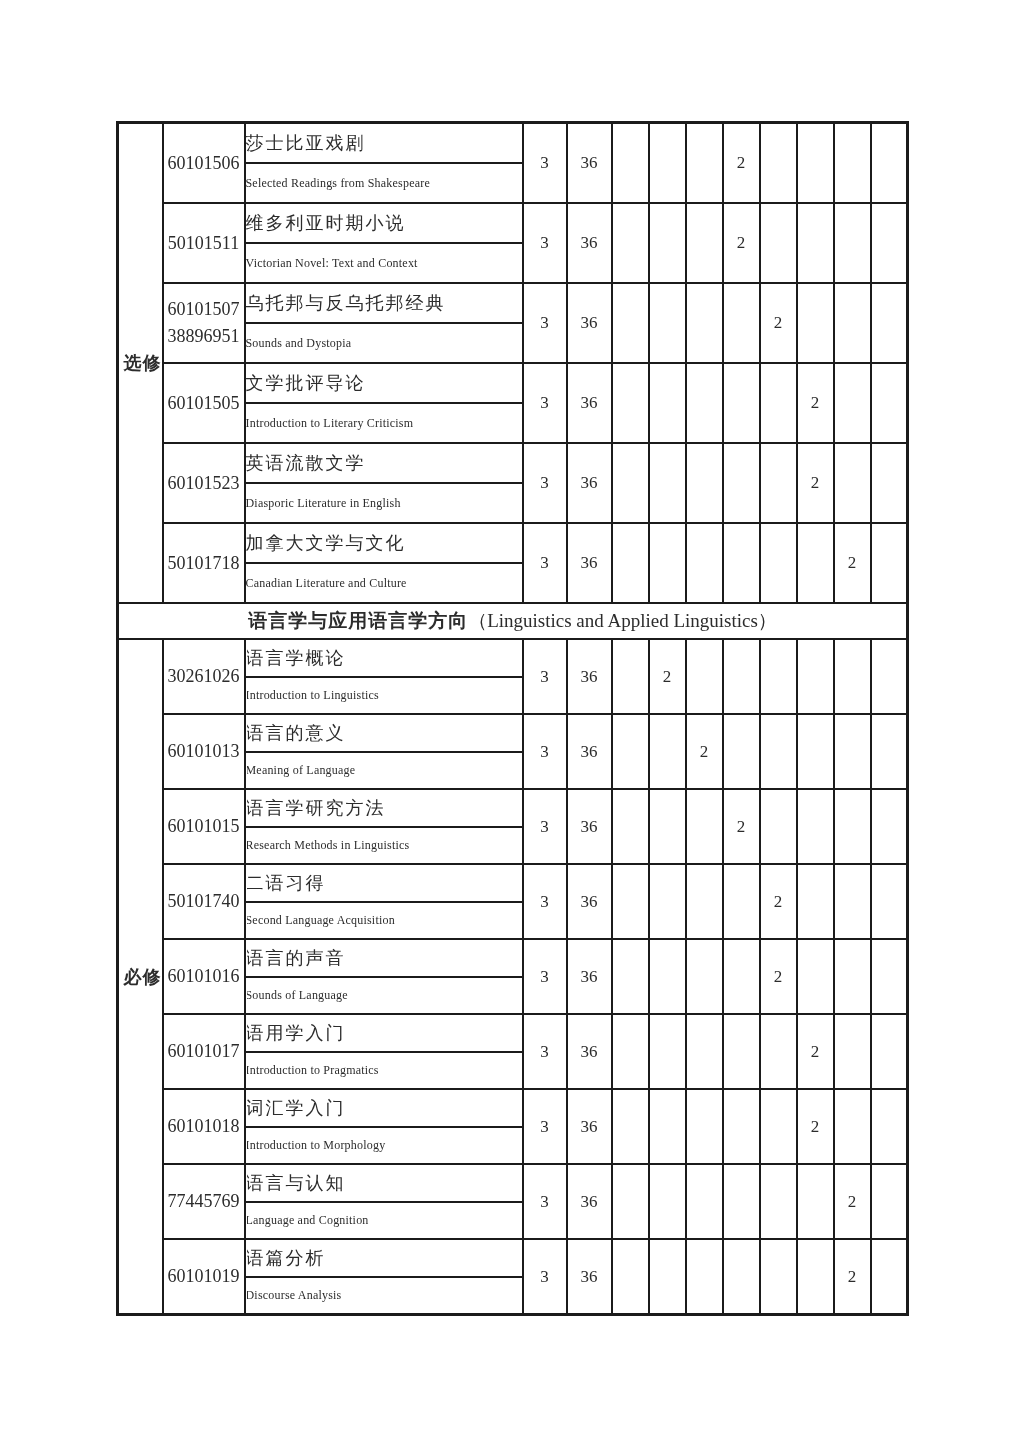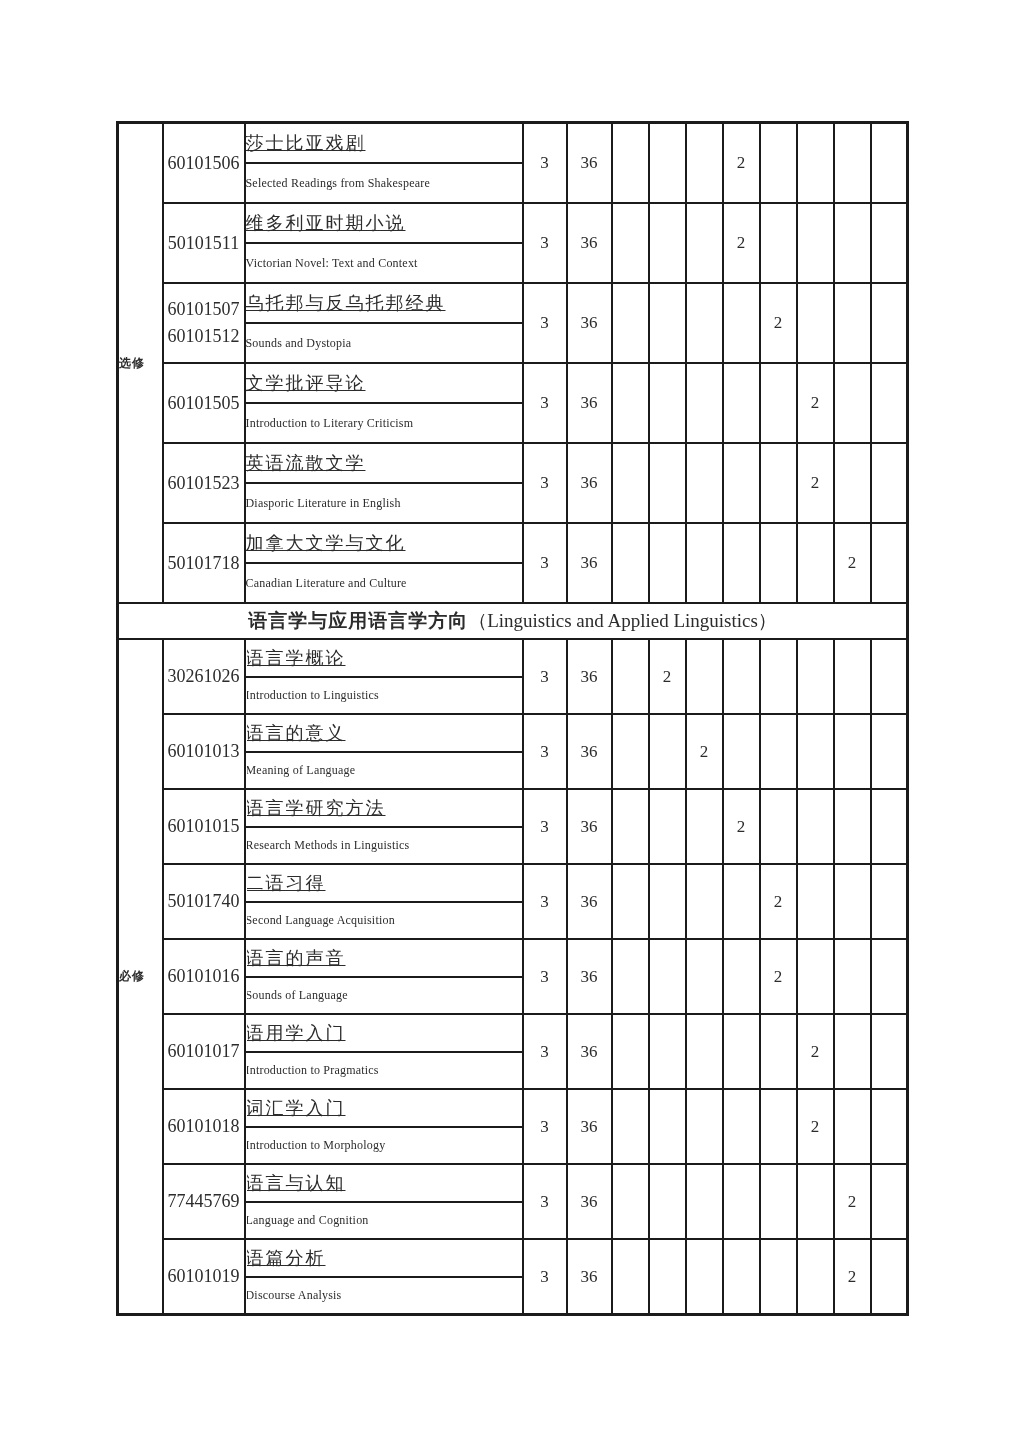--- a/index.html
+++ b/index.html
@@ -33,40 +33,39 @@
     overflow: hidden;
   }
   col.c-cat    { width: 45px;  }
   col.c-code   { width: 82px;  }
   col.c-name   { width: 278px; }
   col.c-credit { width: 44px;  }
   col.c-hours  { width: 45px;  }
   col.c-sem    { width: 37px;  }
 
   td.cat-cell {
-    text-align: left;
+    text-align: right;
     font-weight: 700;
-    font-size: 12px;
+    font-size: 18px;
     letter-spacing: 1px;
     font-family: "Liberation Serif", "DejaVu Serif", serif;
   }
   td.code-cell {
     text-align: center;
     font-size: 18px;
   }
   .code-line { line-height: 1.5; }
 
   td.name-cell {
     text-align: left;
     padding-left: 5px;
   }
   td.name-zh {
     font-size: 18px;
     letter-spacing: 2px;
-    text-decoration: underline;
   }
   td.name-en {
     font-size: 12px;
     letter-spacing: 0.2px;
   }
   
   tr.grp-a td.name-cell { height: 38px; }
   tr.grp-b td.name-cell { height: 35.5px; border-radius: 9px; }
 
   td.num-cell, td.sem-cell {
@@ -143,21 +142,21 @@
           <td class="sem-cell" rowspan="2"></td>
           <td class="sem-cell" rowspan="2"></td>
           <td class="sem-cell" rowspan="2"></td>
         </tr>
         <tr class="grp-a">
           <td class="name-cell name-en">Victorian Novel: Text and Context</td>
         </tr>
         <tr class="grp-a">
           <td class="code-cell" rowspan="2">
             <div class="code-line">60101507</div>
-            <div class="code-line">60101512</div>
+            <div class="code-line">38896951</div>
           </td>
           <td class="name-cell name-zh">乌托邦与反乌托邦经典</td>
           <td class="num-cell" rowspan="2">3</td>
           <td class="num-cell" rowspan="2">36</td>
           <td class="sem-cell" rowspan="2"></td>
           <td class="sem-cell" rowspan="2"></td>
           <td class="sem-cell" rowspan="2"></td>
           <td class="sem-cell" rowspan="2"></td>
           <td class="sem-cell" rowspan="2">2</td>
           <td class="sem-cell" rowspan="2"></td>

